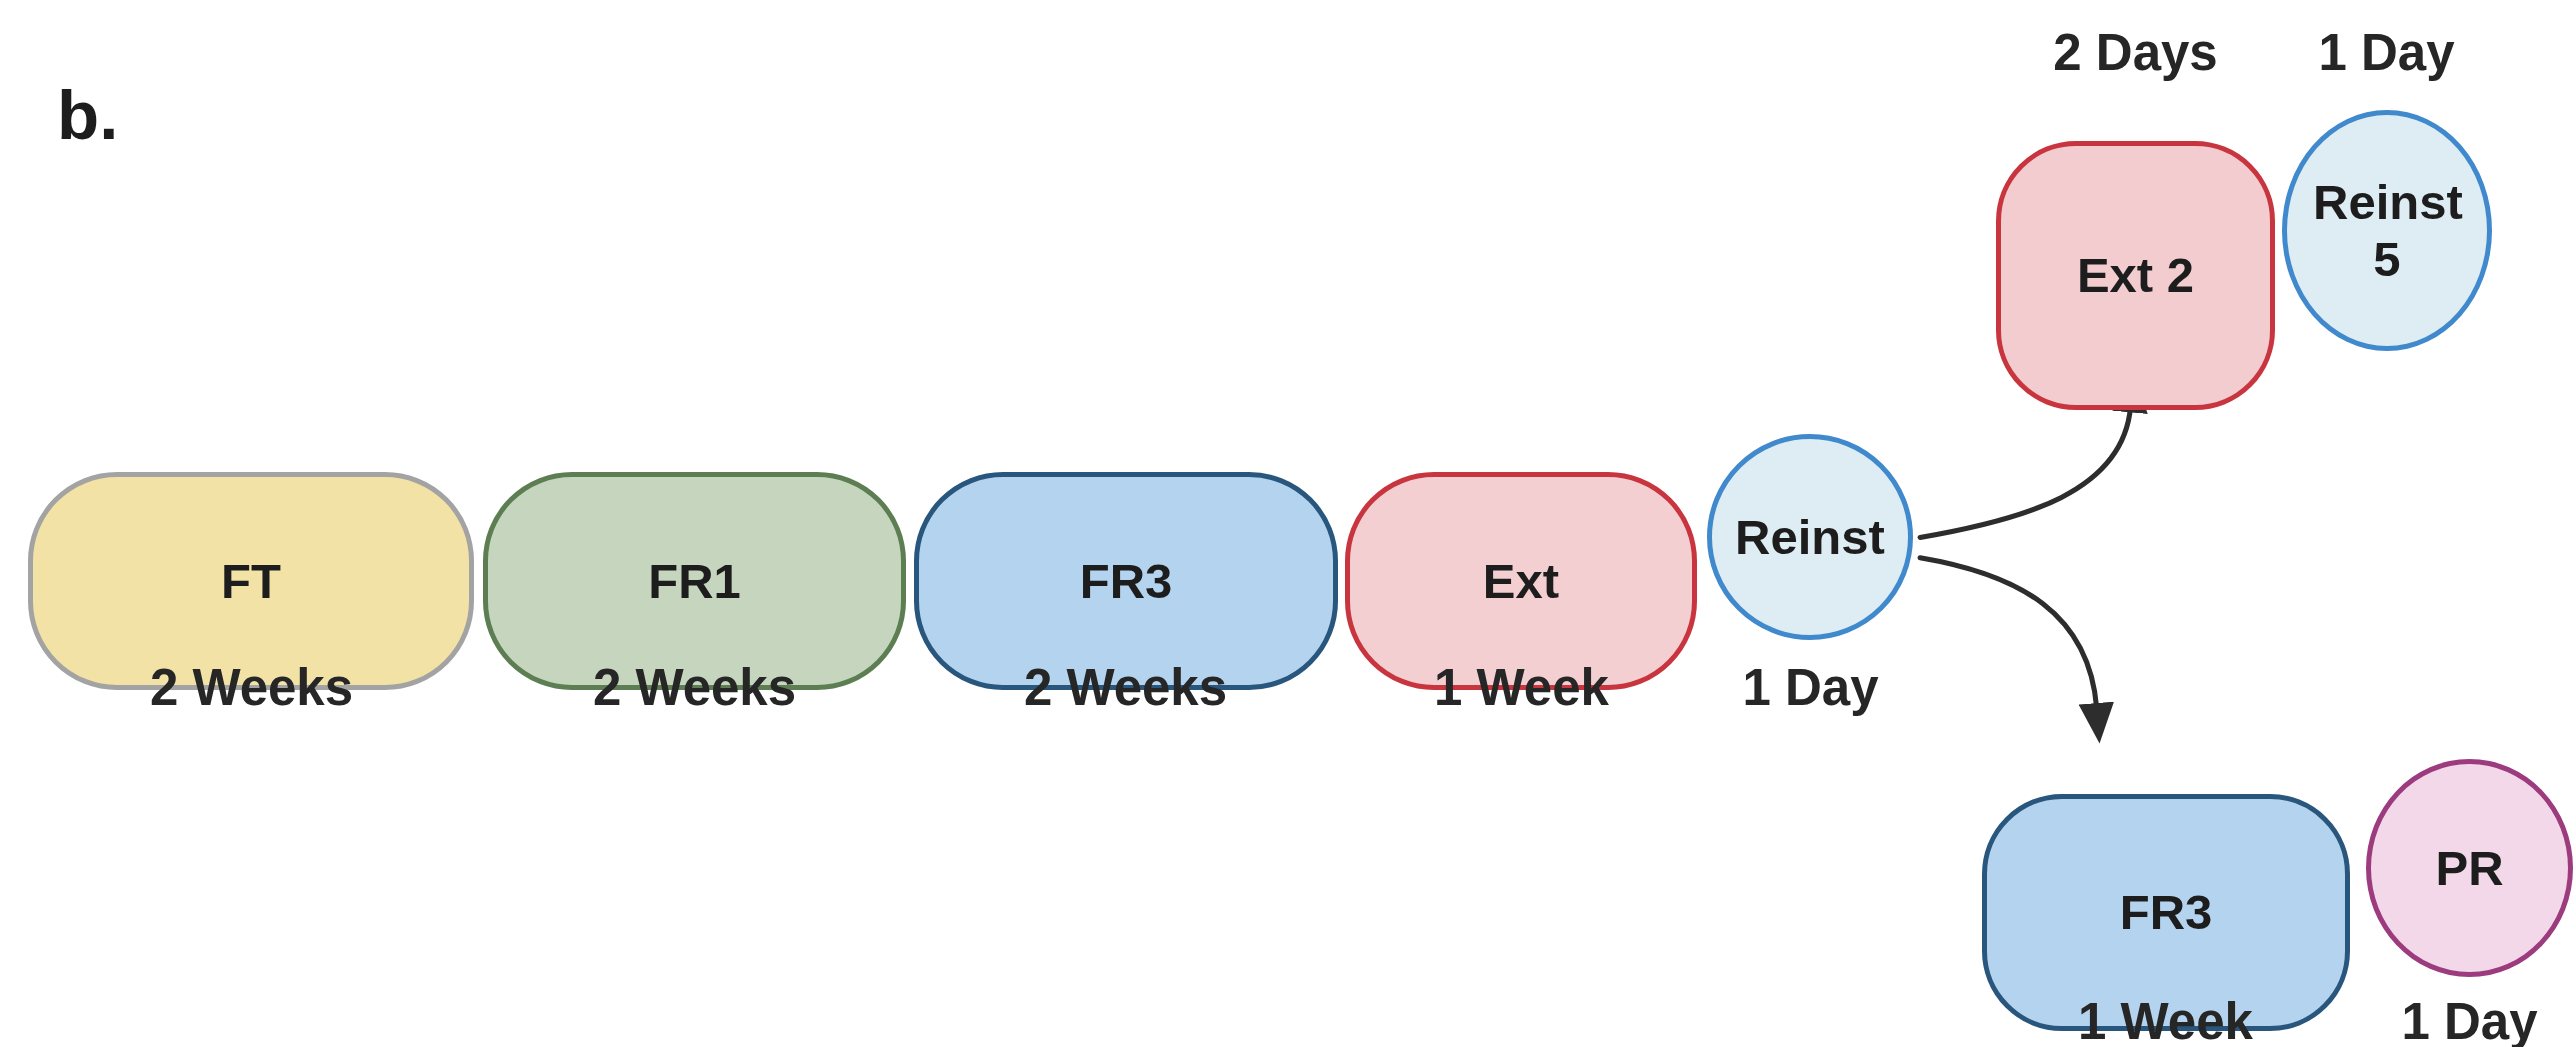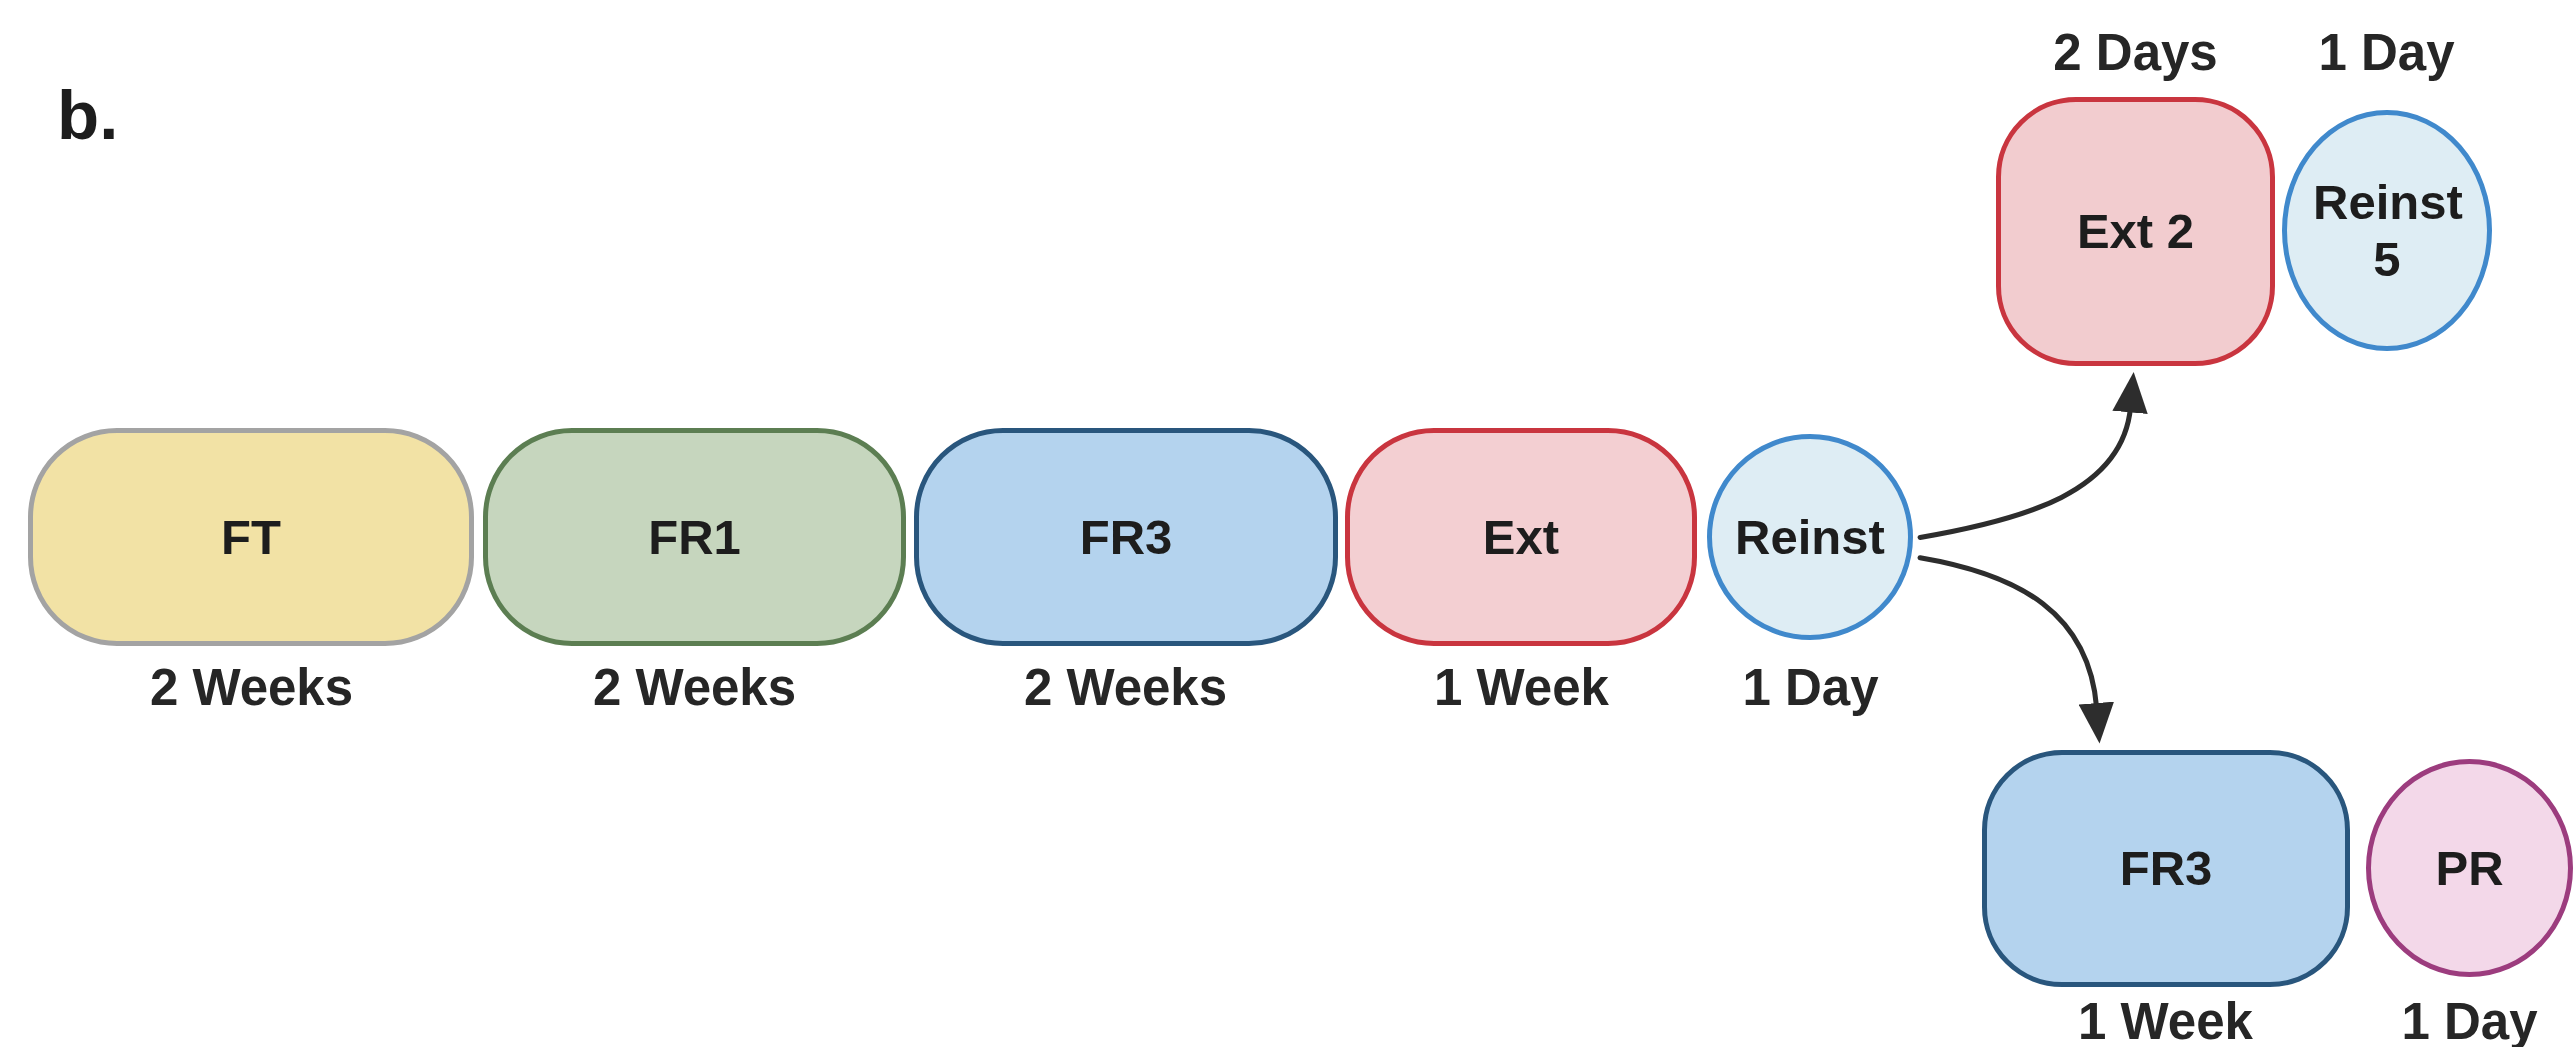--- a/index.html
+++ b/index.html
@@ -29,21 +29,21 @@
     box-sizing: border-box;
     display: flex;
     align-items: center;
     justify-content: center;
     text-align: center;
     font-weight: bold;
     font-size: 49px;
     color: #1d1d1d;
     line-height: 1.15;
   }
-  .pill { border-radius: 89px; }
+  .pill { border-radius: 89px; margin-top: 44px; }
   .circle { border-radius: 50%; }
 
   
   .n-ft     { left: 28px;   top: 428px; width: 446px; height: 218px; background: #F2E2A5; border: 5px solid #a3a3a3; }
   .n-fr1    { left: 483px;  top: 428px; width: 423px; height: 218px; background: #C6D6BE; border: 5px solid #5C7E52; align-items: center; }
   .n-fr3    { left: 914px; top: 428px; width: 424px; height: 218px; background: #B4D3EE; border: 5px solid #29567D; }
   .n-ext    { left: 1345px; top: 428px; width: 352px; height: 218px; background: #F3CFD2; border: 5px solid #C9353F; }
   .n-reinst { left: 1707px; top: 434px; width: 206px; height: 206px; background: #DEEDF4; border: 5px solid #4089CC; }
 
   

